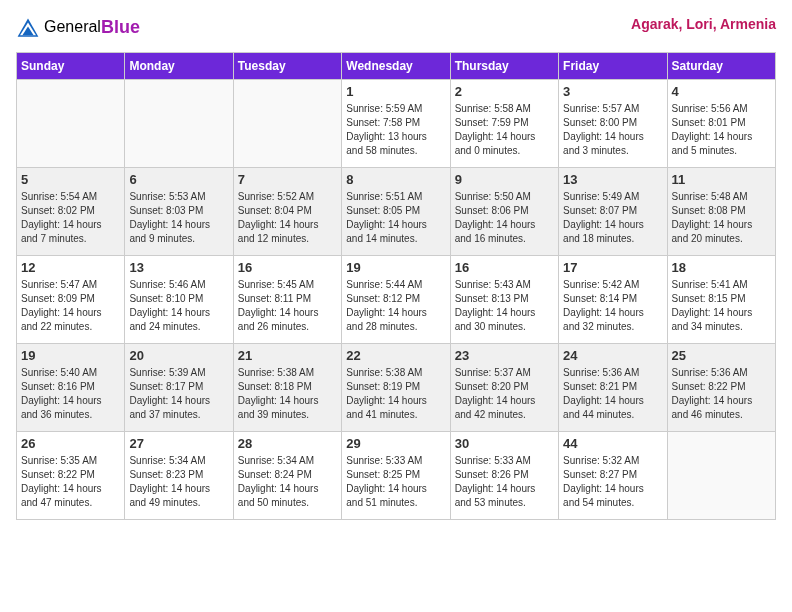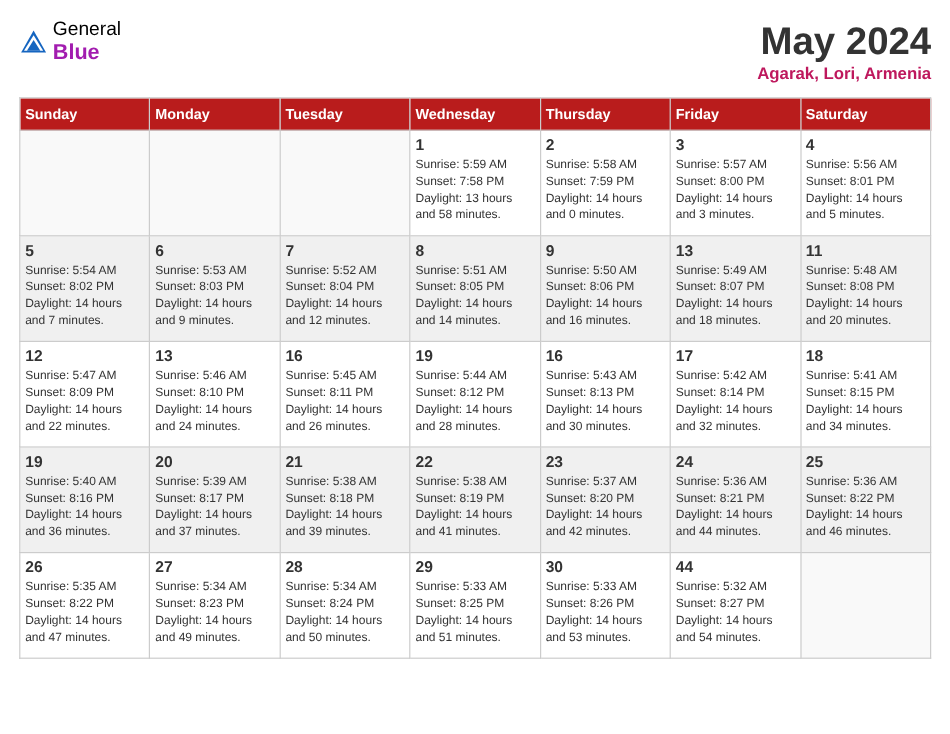--- a/index.html
+++ b/index.html
@@ -16,21 +16,21 @@
       align-items: flex-start;
       margin-bottom: 12px;
     }
     .logo {
       display: flex;
       align-items: center;
       gap: 4px;
     }
     .logo-text {
       display: flex;
-      flex-direction: column;
+      flex-direction: row;
       line-height: 1.1;
     }
     .logo-icon {
       width: 24px;
       height: 24px;
     }
     .title-block {
       text-align: right;
     }
     .month-year {
@@ -41,21 +41,21 @@
     .location {
       font-size: 14px;
       color: #be185d;
       font-weight: bold;
     }
     .calendar {
       width: 100%;
       border-collapse: collapse;
     }
     .calendar th {
-      background-color: #b91c1c;
+      background-color: #6d28d9;
       color: #fff;
       font-size: 12px;
       font-weight: bold;
       padding: 6px 4px;
       text-align: left;
       border: 1px solid #ccc;
     }
     .calendar td {
       border: 1px solid #ccc;
       vertical-align: top;
@@ -93,21 +93,20 @@
       <polygon points="15,3 28,26 2,26" fill="#1565c0"></polygon>
       <polygon points="15,8 25,24 5,24" fill="#fff"></polygon>
       <polygon points="15,13 22,24 8,24" fill="#1565c0"></polygon>
     </svg>
     <div class="logo-text">
       <span>General</span>
       <span style="color:#a21caf;font-weight:bold;font-size:18px;">Blue</span>
     </div>
   </div>
   <div class="title-block">
-    <div class="month-year">May 2024</div>
     <div class="location">Agarak, Lori, Armenia</div>
   </div>
 </div>
 
 <table class="calendar">
   <thead>
     <tr>
     <th>Sunday</th>
         <th>Monday</th>
         <th>Tuesday</th>

